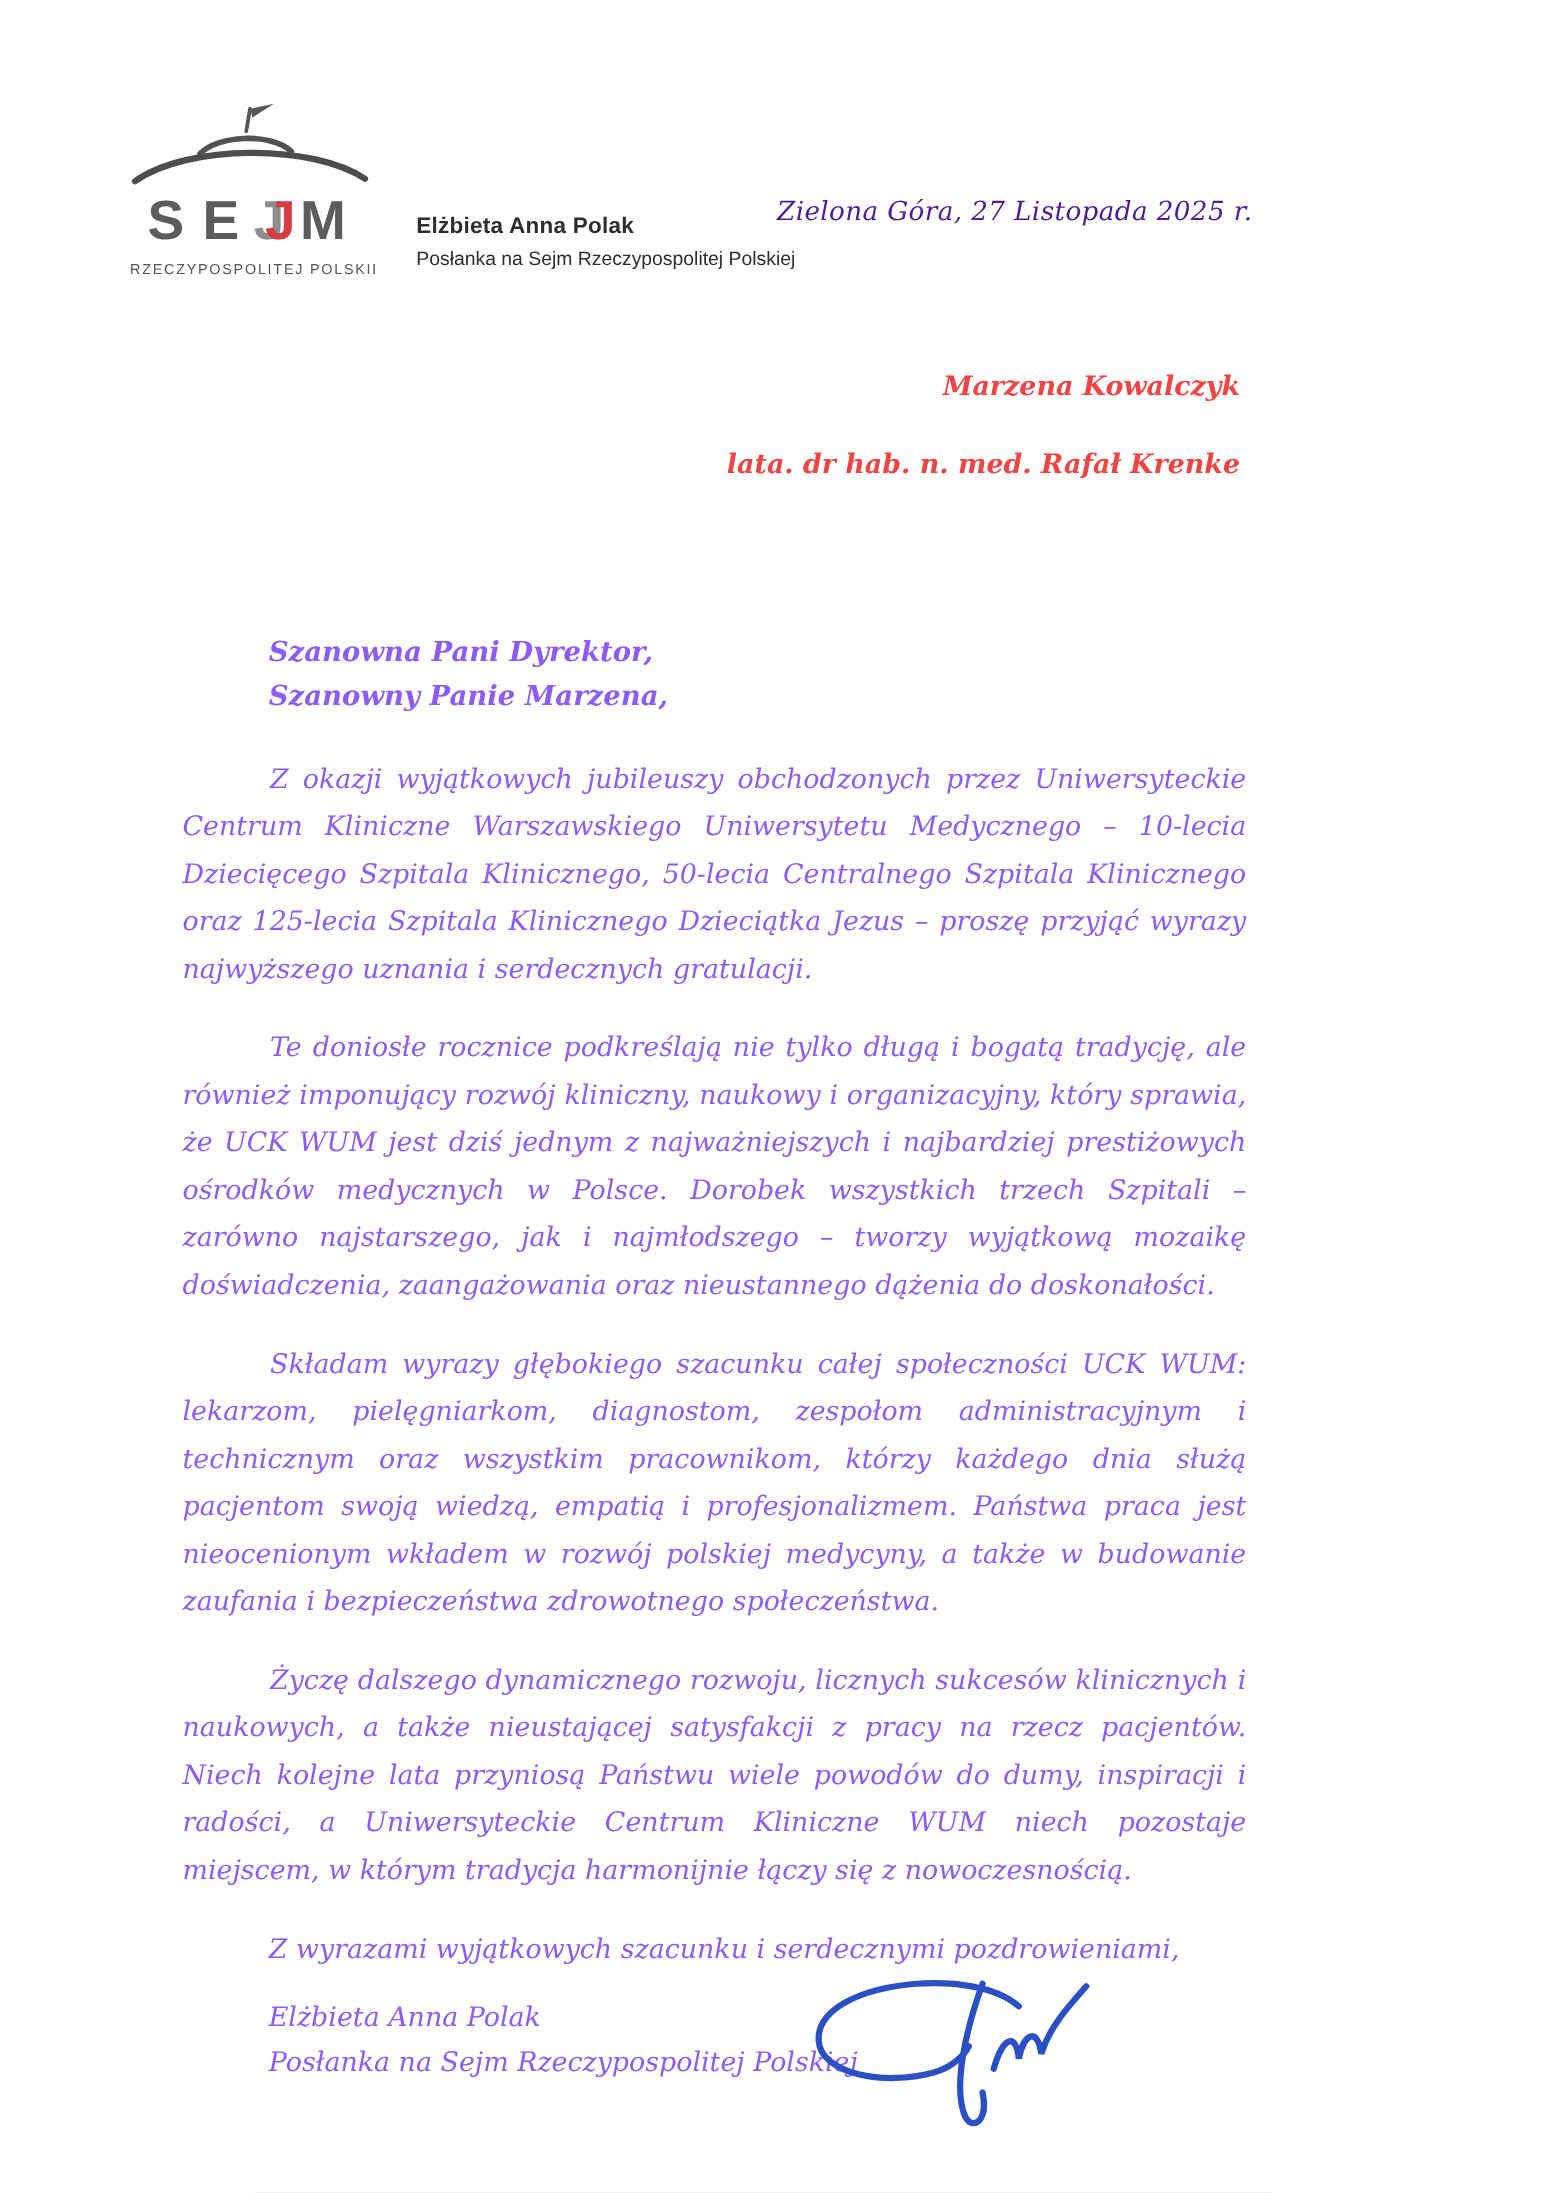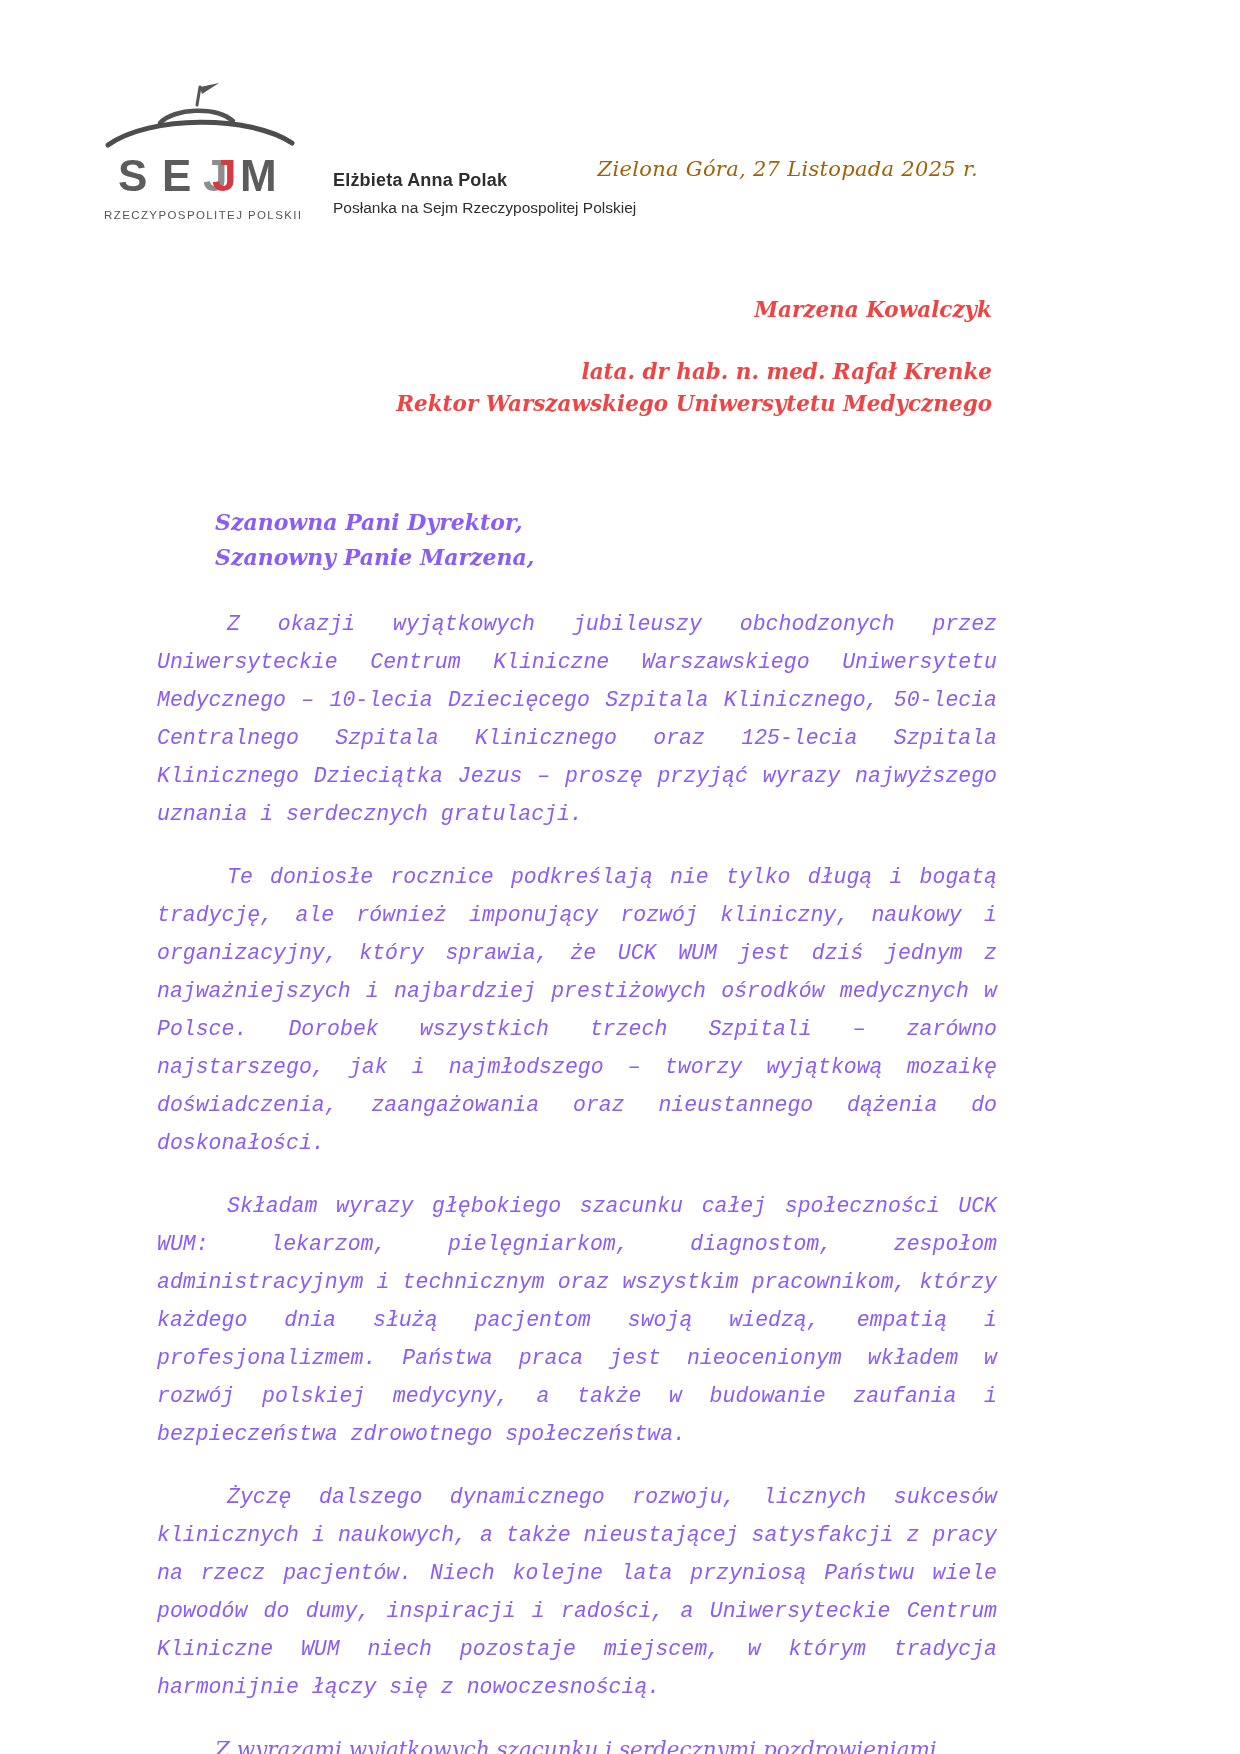--- a/index.html
+++ b/index.html
@@ -15,40 +15,40 @@
 
   
   .logo{position:absolute;left:100px;top:78px;width:200px;height:150px;}
   .logo svg{display:block;}
 
   .sender{position:absolute;left:333px;top:170px;font-family:"Liberation Sans", sans-serif;color:#2e2e2e;}
   .sender-name{font-size:18px;font-weight:bold;letter-spacing:.2px;}
   .sender-title{font-size:15.5px;margin-top:8px;}
 
   .dateline{
-    position:absolute;right:262px;top:157px;
-    font-style:italic;font-size:21px;color:#a16207;letter-spacing:.3px;
+    position:absolute;right:238px;top:157px;
+    font-style:italic;font-size:21px;color:#4c1d95;letter-spacing:.3px;
   }
 
   
   .recipients{
     position:absolute;right:248px;top:294px;
     text-align:right;font-style:italic;color:#ef4444;
   }
   .recipient{margin-bottom:30px;}
   .recipient-name{font-size:21.5px;font-weight:600;line-height:32px;}
   .recipient-title{font-size:21.5px;font-weight:600;line-height:32px;}
 
   
   .content{
     position:absolute;left:145px;top:505px;width:852px;
     font-style:italic;font-size:21.5px;line-height:38px;color:#8b5cf6;
   }
   .salutation{margin:0 0 30px 70px;font-weight:600;font-size:22px;line-height:35px;}
-  .body-para{margin:0 0 25px 12px;text-indent:70px;text-align:justify;font-family:Liberation Mono, monospace;}
+  .body-para{margin:0 0 25px 1px;text-indent:70px;text-align:justify;}
   .closing-line{margin:6px 0 18px 70px;}
   .sig-block{position:relative;margin-left:70px;}
   .sig-name{line-height:36px;}
   .sig-title{line-height:36px;}
   .sig-ink{position:absolute;left:430px;top:-16px;pointer-events:none;}
 </style>
 </head>
 <body>
 
 <div class="page">
@@ -82,21 +82,20 @@
   </div>
 
   <div class="dateline">Zielona Góra, 27 Listopada 2025 r.</div>
 
   <div class="recipients">
     <div class="recipient">
       <div class="recipient-name">Marzena Kowalczyk</div>
     </div>
     <div class="recipient">
       <div class="recipient-name">lata.  dr hab. n. med. Rafał Krenke</div>
-      <div class="recipient-title">Rektor Warszawskiego Uniwersytetu Medycznego</div>
     </div>
   </div>
 
   <div class="content">
     <div class="salutation">
       <div>Szanowna Pani Dyrektor,</div>
       <div>Szanowny Panie Marzena,</div>
     </div>
 
     <p class="body-para">Z okazji wyjątkowych jubileuszy obchodzonych przez Uniwersyteckie Centrum Kliniczne Warszawskiego Uniwersytetu Medycznego – 10-lecia Dziecięcego Szpitala Klinicznego, 50-lecia Centralnego Szpitala Klinicznego oraz 125-lecia Szpitala Klinicznego Dzieciątka Jezus – proszę przyjąć wyrazy najwyższego uznania i serdecznych gratulacji.</p>

